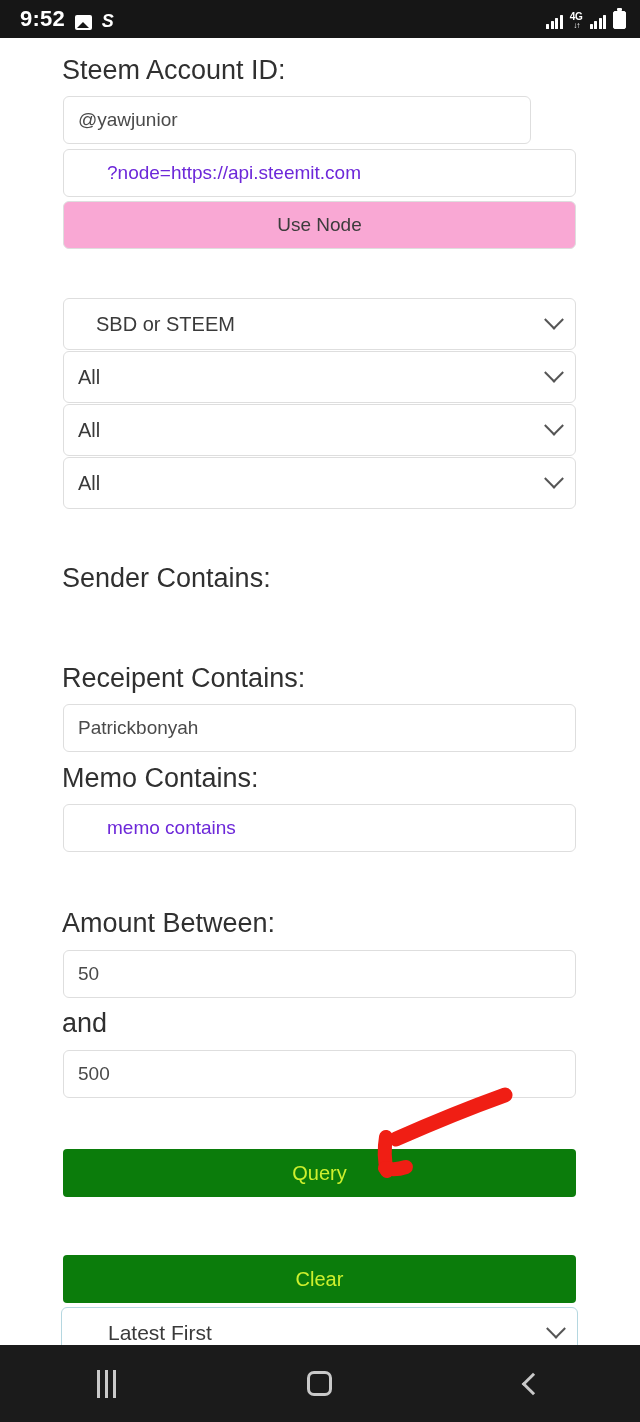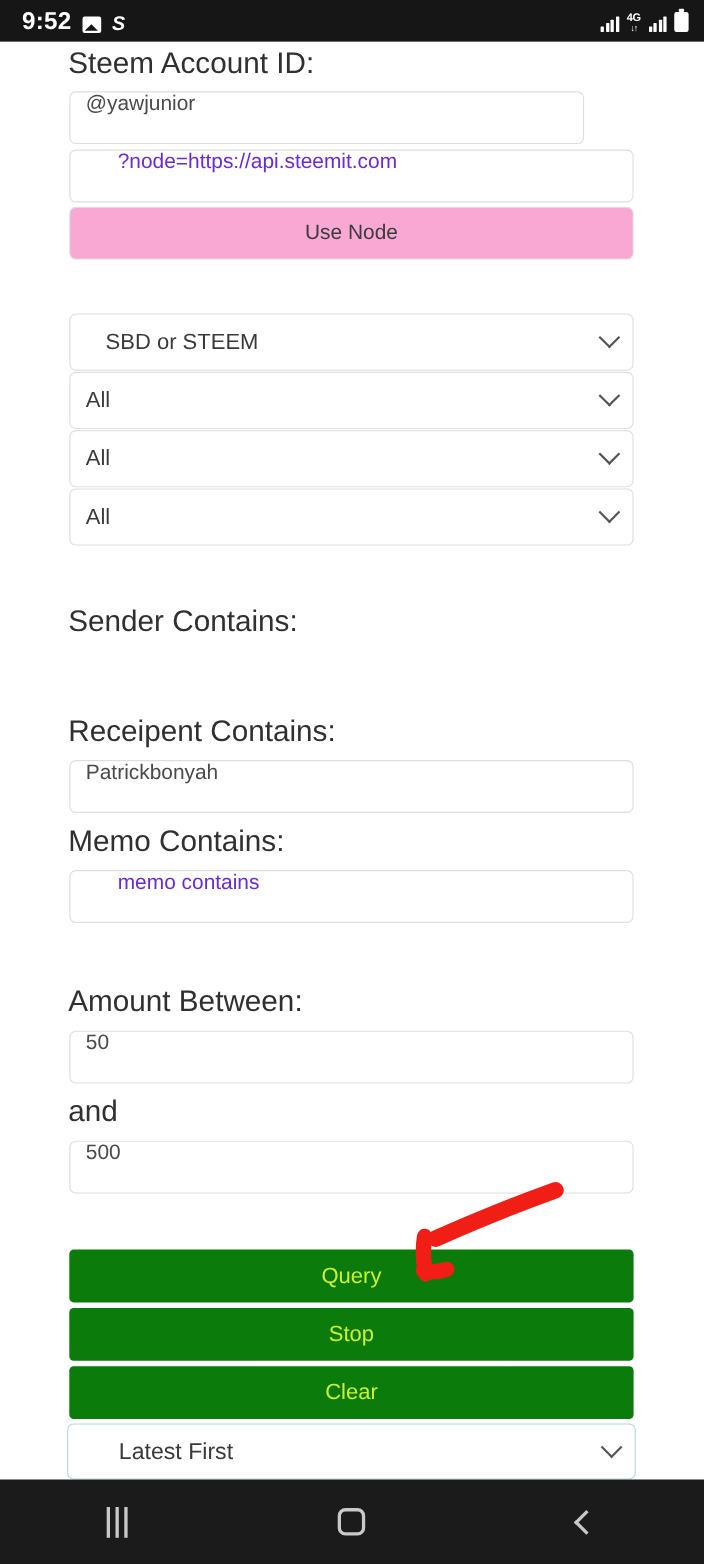--- a/index.html
+++ b/index.html
@@ -109,21 +109,21 @@
     position: absolute;
     top: -4px; left: 3px;
     width: 5px; height: 2.5px;
     background: #ffffff;
     border-radius: 1px;
   }
 
   
   .page {
     position: absolute;
-    top: 38px; left: 0;
+    top: 51px; left: 0;
     width: 640px;
     height: 1035px;
     background: #ffffff;
     padding: 0;
   }
 
   .label {
     font-size: 27px;
     color: #303030;
     font-weight: 400;
@@ -131,21 +131,21 @@
     padding-left: 62px;
   }
 
   .field {
     position: absolute;
     height: 48px;
     border: 1px solid #dedede;
     border-radius: 6px;
     background: #ffffff;
     display: flex;
-    align-items: flex-start;
+    align-items: center;
     padding: 0 14px;
     font-size: 19px;
   }
   .field .val { color: #4a4a4a; }
   .field .ph  { color: #6d28d9; margin-left: 29px; }
 
   .btn-plain {
     position: absolute;
     height: 48px;
     border: 1px solid #dedede;
@@ -320,23 +320,20 @@
     </div>
 
     <div class="label" style="position:absolute; left:0; top:957px;">and</div>
     <div class="field" style="left:63px; top:999px; width:513px;">
       <span class="val">500</span>
     </div>
 
     <div class="gbtn" style="left:63px; top:1098px; width:513px;">
       <span>Query</span>
     </div>
-    <div class="gbtn" style="left:63px; top:1151px; width:513px;">
-      <span>Stop</span>
-    </div>
     <div class="gbtn" style="left:63px; top:1204px; width:513px;">
       <span>Clear</span>
     </div>
 
     <div class="select focused" style="left:61px; top:1256px; width:517px; height:51px; font-size:21px;">
       <span>Latest First</span>
       <span class="chev"></span>
     </div>
 
     <svg class="annot" viewBox="0 0 640 1307">

